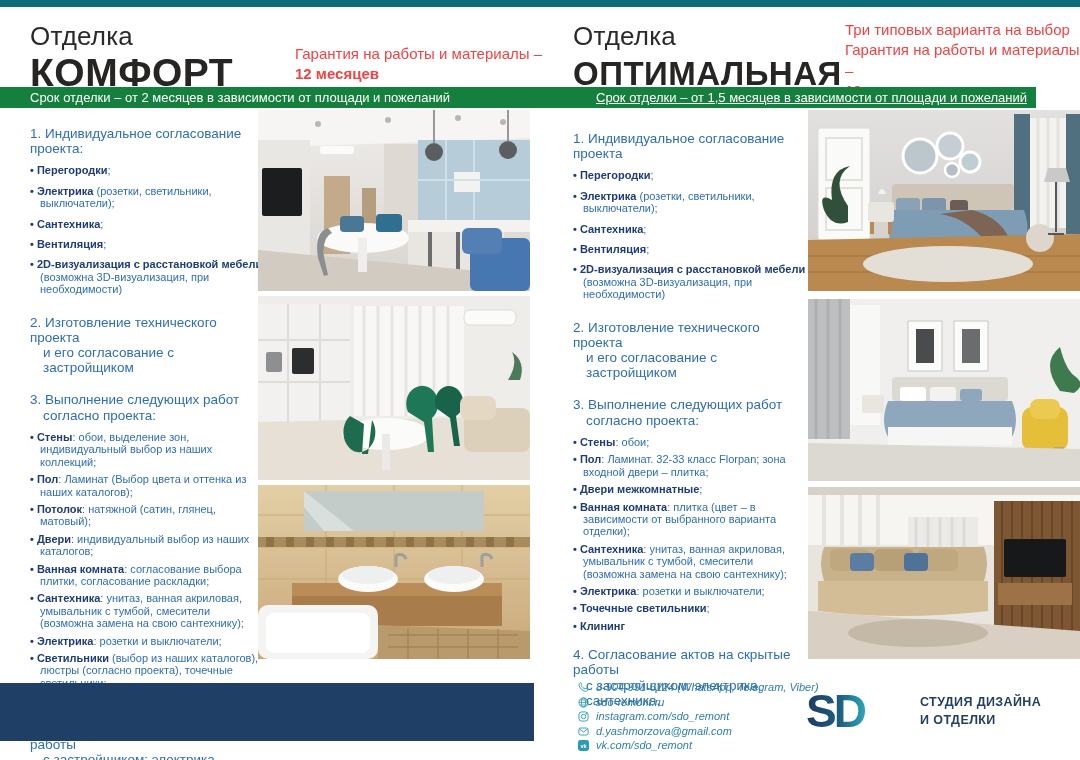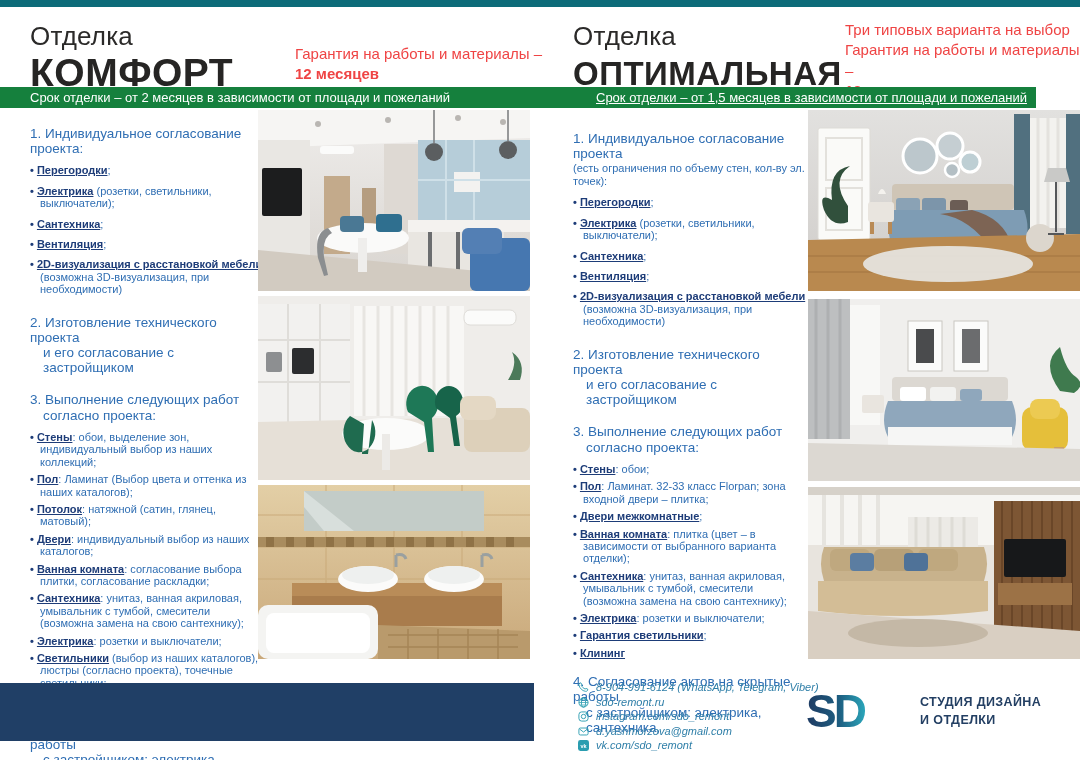--- a/index.html
+++ b/index.html
@@ -32,21 +32,21 @@
   .col.left  { left:30px;  top:126px; }
   .col.right { left:573px; top:131px; }
   .section { margin-top:0; }
   .sec-line { font-size:13.5px; line-height:15.2px; color:#2f6eb3; font-weight:400; }
   .sec-line.indent { padding-left:13px; }
   .sec-sub { font-size:11px; line-height:13px; color:#2f6eb3; margin-top:1px; }
   .bullets { list-style:none; margin-top:8px; }
   .bullets li { font-size:11px; line-height:12.4px; color:#2f6eb3; padding-left:10px; text-indent:-10px; margin-bottom:5px; }
   .bullets.loose li { margin-bottom:8px; }
   .bullets li::before { content:"• "; color:#1d3c78; font-weight:700; }
-  .bullets .b { font-weight:700; color:#1d3c78;text-decoration:underline; }
+  .bullets .b { font-weight:700; color:#1d3c78; }
   .s2 { margin-top:19px; }
   .s3 { margin-top:17px; }
   .s4 { margin-top:15px; }
 
   
   .photo { position:absolute; overflow:hidden; background:#ddd; }
   .photo svg { display:block; }
   .pL1 { left:258px; top:110px; width:272px; height:181px; }
   .pL2 { left:258px; top:296px; width:272px; height:184px; }
   .pL3 { left:258px; top:485px; width:272px; height:174px; }
@@ -127,21 +127,20 @@
         </ul>
       </div>
       <div class="section s4">
         <div class="sec-line">4. Согласование актов на скрытые работы</div>
         <div class="sec-line indent">с застройщиком: электрика, сантехника,</div>
       </div>
     </div>
   <div class="col right" id="right-col">
       <div class="section s1">
         <div class="sec-line">1. Индивидуальное согласование проекта</div>
-        <div class="sec-sub">(есть ограничения по объему стен, кол-ву эл. точек):</div>
         <ul class="bullets loose">
           <li><span class="b">Перегородки</span><span class="t">;</span></li>
           <li><span class="b">Электрика</span><span class="t"> (розетки, светильники, выключатели);</span></li>
           <li><span class="b">Сантехника</span><span class="t">;</span></li>
           <li><span class="b">Вентиляция</span><span class="t">;</span></li>
           <li><span class="b">2D-визуализация с расстановкой мебели</span><span class="t"> (возможна 3D-визуализация, при необходимости)</span></li>
         </ul>
       </div>
       <div class="section s2">
         <div class="sec-line">2. Изготовление технического проекта</div>
@@ -150,21 +149,21 @@
       <div class="section s3">
         <div class="sec-line">3. Выполнение следующих работ</div>
         <div class="sec-line indent">согласно проекта:</div>
         <ul class="bullets">
           <li><span class="b">Стены</span><span class="t">: обои;</span></li>
           <li><span class="b">Пол</span><span class="t">: Ламинат. 32-33 класс Florpan; зона входной двери – плитка;</span></li>
           <li><span class="b">Двери межкомнатные</span><span class="t">;</span></li>
           <li><span class="b">Ванная комната</span><span class="t">: плитка (цвет – в зависимости от выбранного варианта отделки);</span></li>
           <li><span class="b">Сантехника</span><span class="t">: унитаз, ванная акриловая, умывальник с тумбой, смесители (возможна замена на свою сантехнику);</span></li>
           <li><span class="b">Электрика</span><span class="t">: розетки и выключатели;</span></li>
-          <li><span class="b">Гарантия светильники</span><span class="t">;</span></li>
+          <li><span class="b">Точечные светильники</span><span class="t">;</span></li>
           <li><span class="b">Клининг</span><span class="t"></span></li>
         </ul>
       </div>
       <div class="section s4">
         <div class="sec-line">4. Согласование актов на скрытые работы</div>
         <div class="sec-line indent">с застройщиком: электрика, сантехника,</div>
       </div>
     </div>
 
   <div class="photo pL1">

